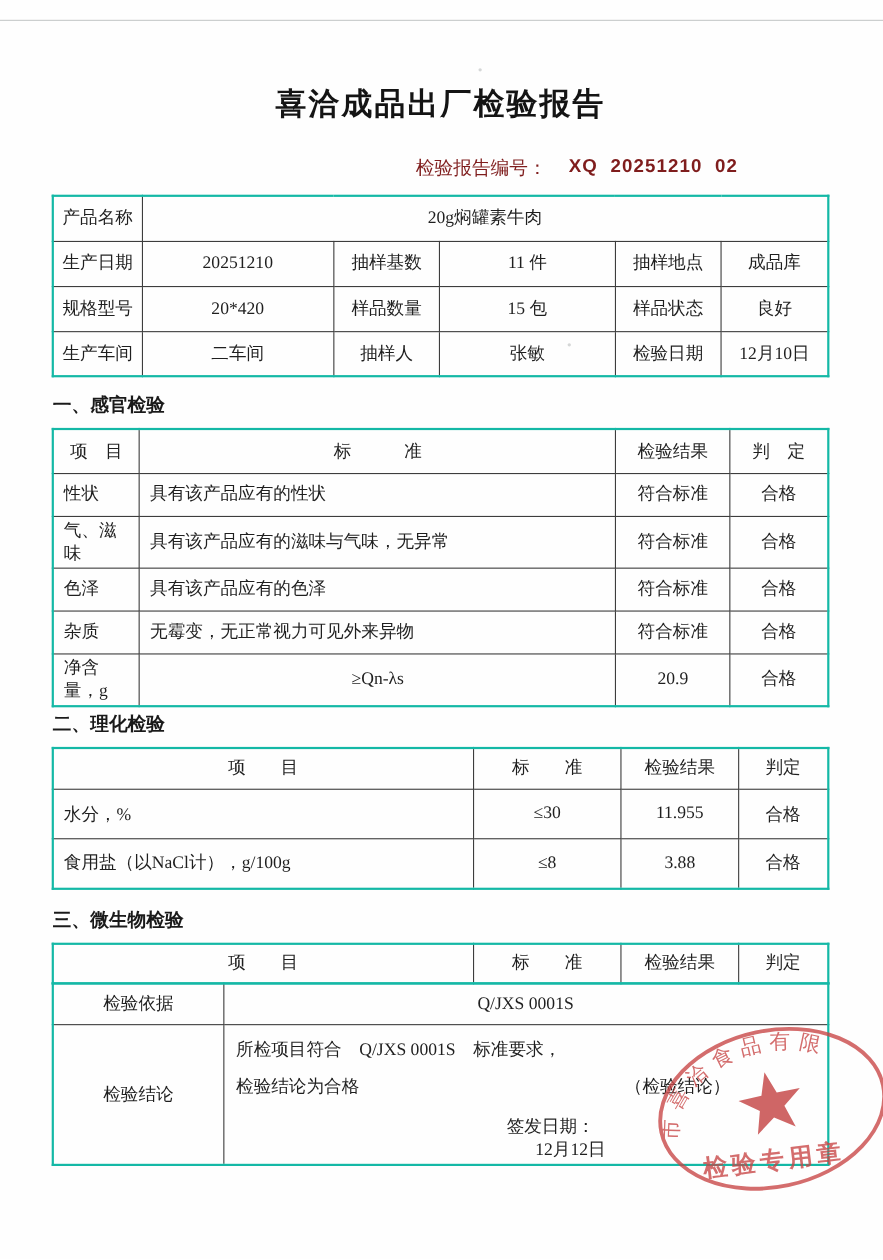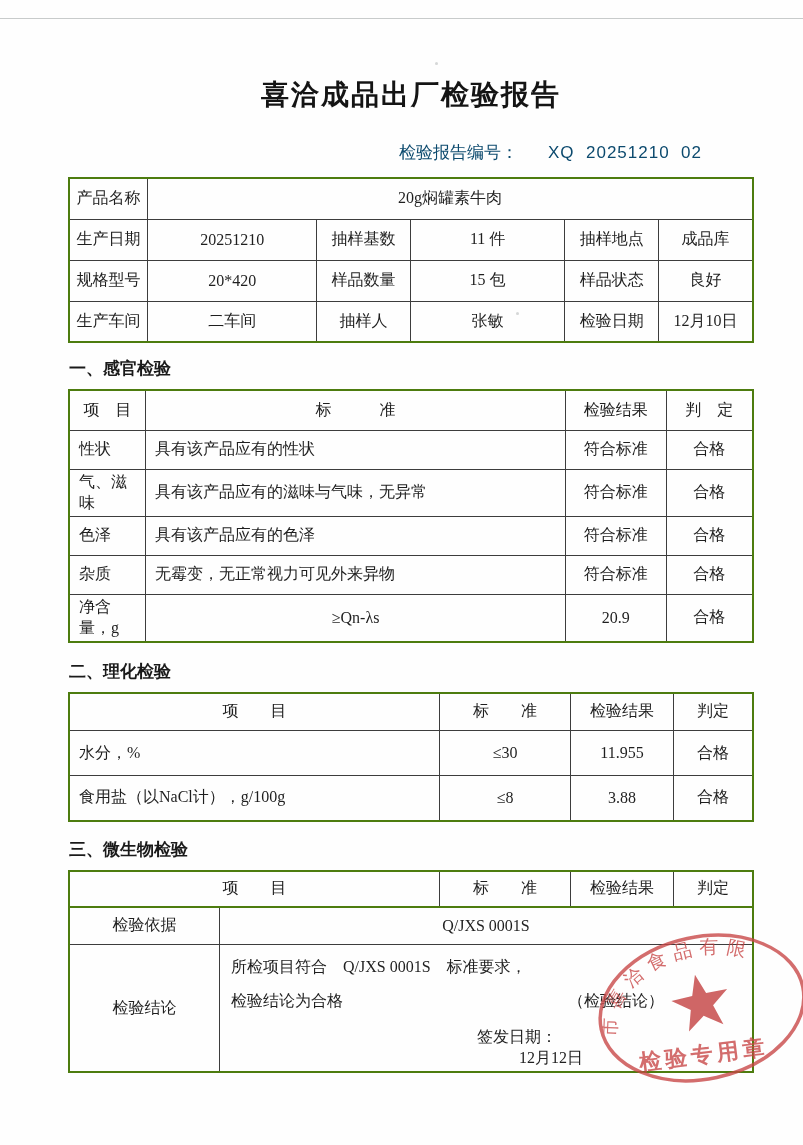--- a/index.html
+++ b/index.html
@@ -1,40 +1,39 @@
 <!DOCTYPE html>
 <html><head>
 <meta charset="utf-8">
 <style>
   * { box-sizing: border-box; }
   body { margin:0; background:#ffffff; }
   .page {
     width:803px; height:1145px; position:relative; overflow:hidden;
     background:#fefefe; color:#1f1f1f;
     font-family:"Liberation Serif", serif;
-    padding-left:21px;
   }
   .scanline { position:absolute; top:18px; left:0; width:100%; height:1px; background:#9aa0a0; opacity:.55; }
   .speck { position:absolute; width:3px; height:3px; border-radius:50%; background:#b9bdbd; opacity:.6; }
   .content { padding:0 49px 0 47px; }
 
   .title {
     margin:0; padding-top:76px; text-align:center;
     font-family:"Liberation Sans", sans-serif;
     font-size:28px; font-weight:700; letter-spacing:2px; color:#141414;
   }
   .report-no {
     margin-top:27px; padding-left:331px;
     font-family:"Liberation Sans", sans-serif;
-    font-size:17px; color:#0c4a6e; display:flex; align-items:center;
+    font-size:17px; color:#7f1d1d; display:flex; align-items:flex-start;
   }
-  .report-no .val { white-space:pre; margin-left:30px; letter-spacing:1px; }
+  .report-no .val { white-space:pre; margin-left:20px; letter-spacing:1px;font-weight:bold; }
 
   table { width:100%; border-collapse:collapse; table-layout:fixed;
-          border:2px solid #4d7c0f; }
+          border:2px solid #14b8a6; }
   td, th { border:1px solid #3d3d3d; font-weight:normal; font-size:16px;
            padding:2px 6px; overflow:hidden; }
   .c-center { text-align:center; }
   .c-left   { text-align:left; padding-left:9px; }
 
   .info-table { margin-top:13px; }
   .info-table td { height:41px; }
 
   .sec-heading { margin:14px 0 0 1px; font-size:17px; font-weight:700; color:#1a1a1a; }
 
@@ -53,21 +52,21 @@
   .res-tight { font-size:14px; letter-spacing:-.3px; }
   .res2 .ln { display:block; line-height:1.25; font-size:15px; }
 
   .tail-table { margin-top:-2px; }
   .tail-table td.basis { height:38px; }
   .tail-table td.concl { height:112px; vertical-align:top; }
   .concl-inner { padding:6px 4px 0 5px; }
   .concl-l1 { margin-top:4px; }
   .concl-l2 { margin-top:13px; display:flex; justify-content:space-between; padding-right:78px; }
   .concl-l3 { margin-top:15px; padding-left:246px; display:flex;flex-direction:column; }
-  .concl-l3 .val { margin-left:42px; }
+  .concl-l3 .val { margin-left:26px; }
 
   .stamp { position:absolute; left:584px; top:916px; opacity:.78; pointer-events:none; }
 </style>
 </head>
 <body>
 
 <div class="page">
   <div class="scanline"></div>
   <div class="speck" style="left:435px; top:62px;"></div>
   <div class="speck" style="left:516px; top:312px;"></div>
@@ -162,21 +161,21 @@
       </tr>
       <tr>
         <td class="c-left">净含量，g</td>
         <td class="c-center">≥Qn-λs</td>
         <td class="c-center">20.9</td>
         <td class="c-center">合格</td>
       </tr>
     </tbody>
       </table>
 
-    <div class="sec-heading" style="margin-top:17px;">二、理化检验</div>
+    <div class="sec-heading" style="margin-top:4px;">二、理化检验</div>
     <table class="phys-table">
       <colgroup>
         <col style="width:54.2%">
           <col style="width:19.1%">
           <col style="width:15.1%">
           <col style="width:11.6%">
       </colgroup>
       <tbody>
           <tr>
         <th class="c-center">项　　目</th>

